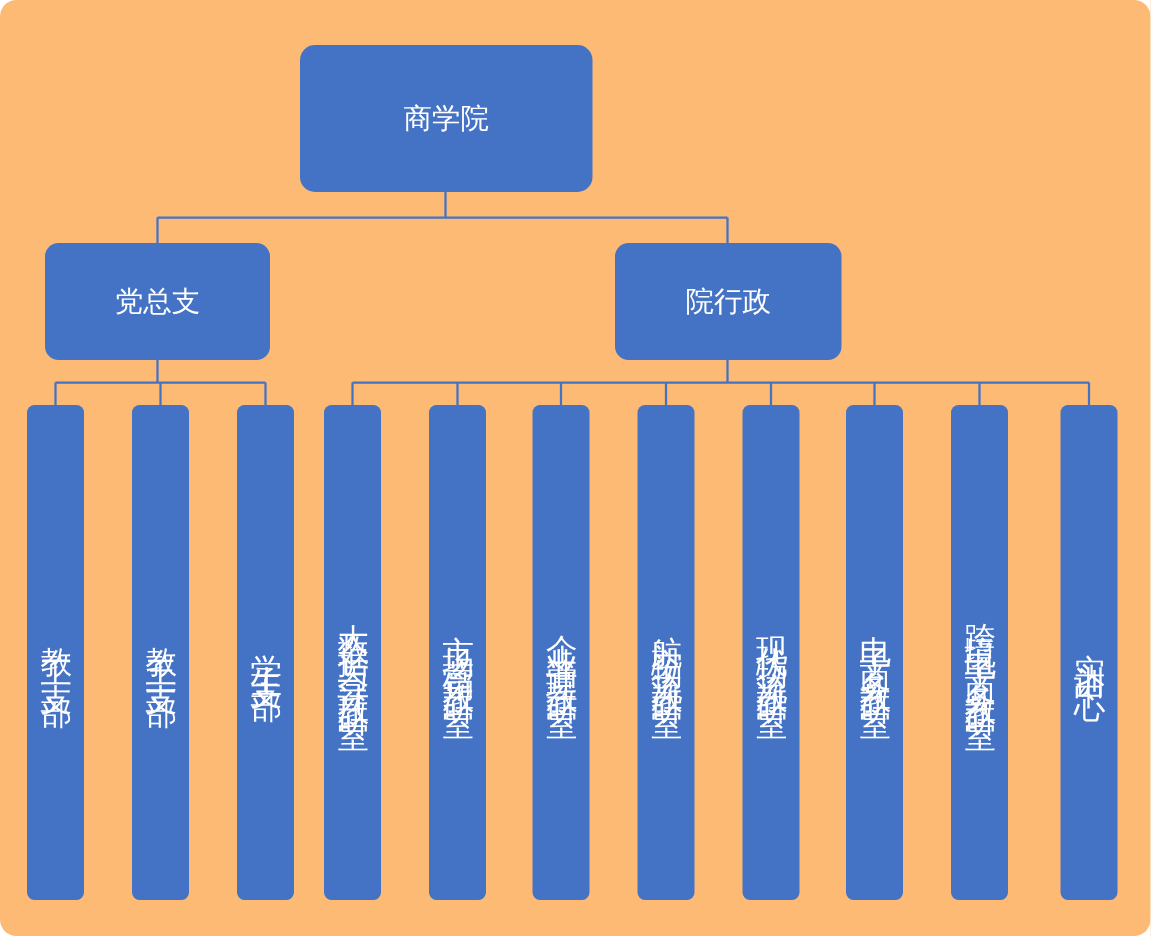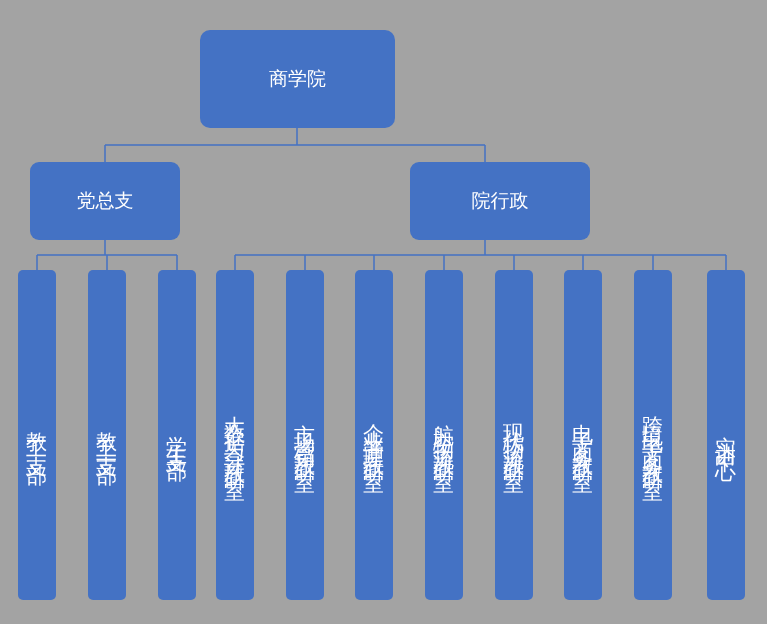--- a/index.html
+++ b/index.html
@@ -10,22 +10,23 @@
   html, body {
     margin: 0;
     padding: 0;
     background: #ffffff;
     font-family: "Liberation Sans", sans-serif;
   }
   .canvas {
     position: relative;
     width: 767px;
     height: 624px;
-    background: #a3a3a3;
+    background: #fdba74;
     overflow: hidden;
+    border-radius: 11px;
   }
   .connectors {
     position: absolute;
     left: 0;
     top: 0;
     width: 767px;
     height: 624px;
     pointer-events: none;
   }
   .connectors path {
@@ -49,21 +50,21 @@
   }
   .b-left {
     left: 30px; top: 162px;
     width: 150px; height: 78px;
     border-radius: 9px;
     font-size: 19px;
     align-items: center;
   }
   .b-right {
     left: 410px; top: 162px;
-    width: 180px; height: 78px;
+    width: 151px; height: 78px;
     border-radius: 9px;
     font-size: 19px;
   }
   .vbox {
     position: absolute;
     top: 270px;
     width: 38px;
     height: 330px;
     background: var(--box, #4472C4);
     border-radius: 5px;

